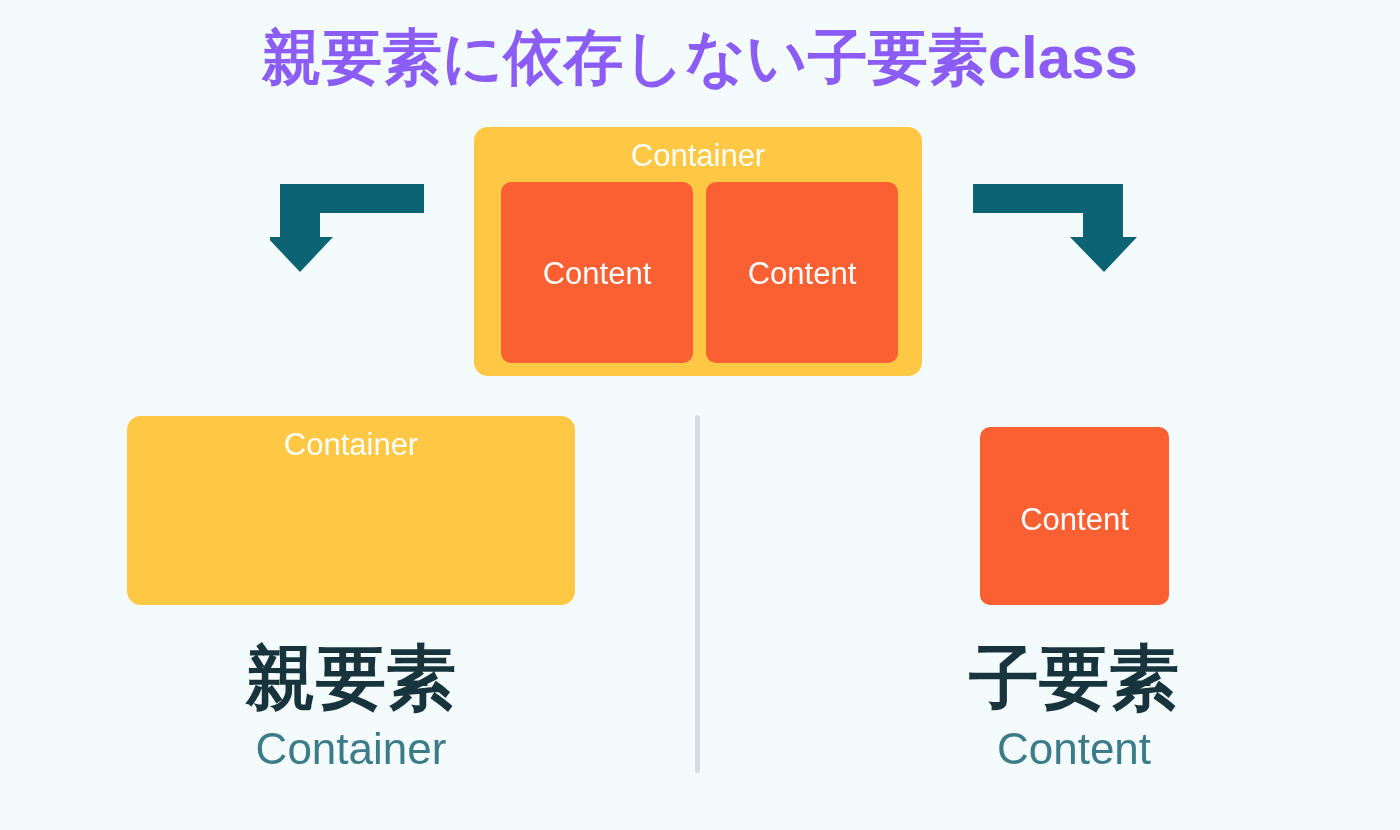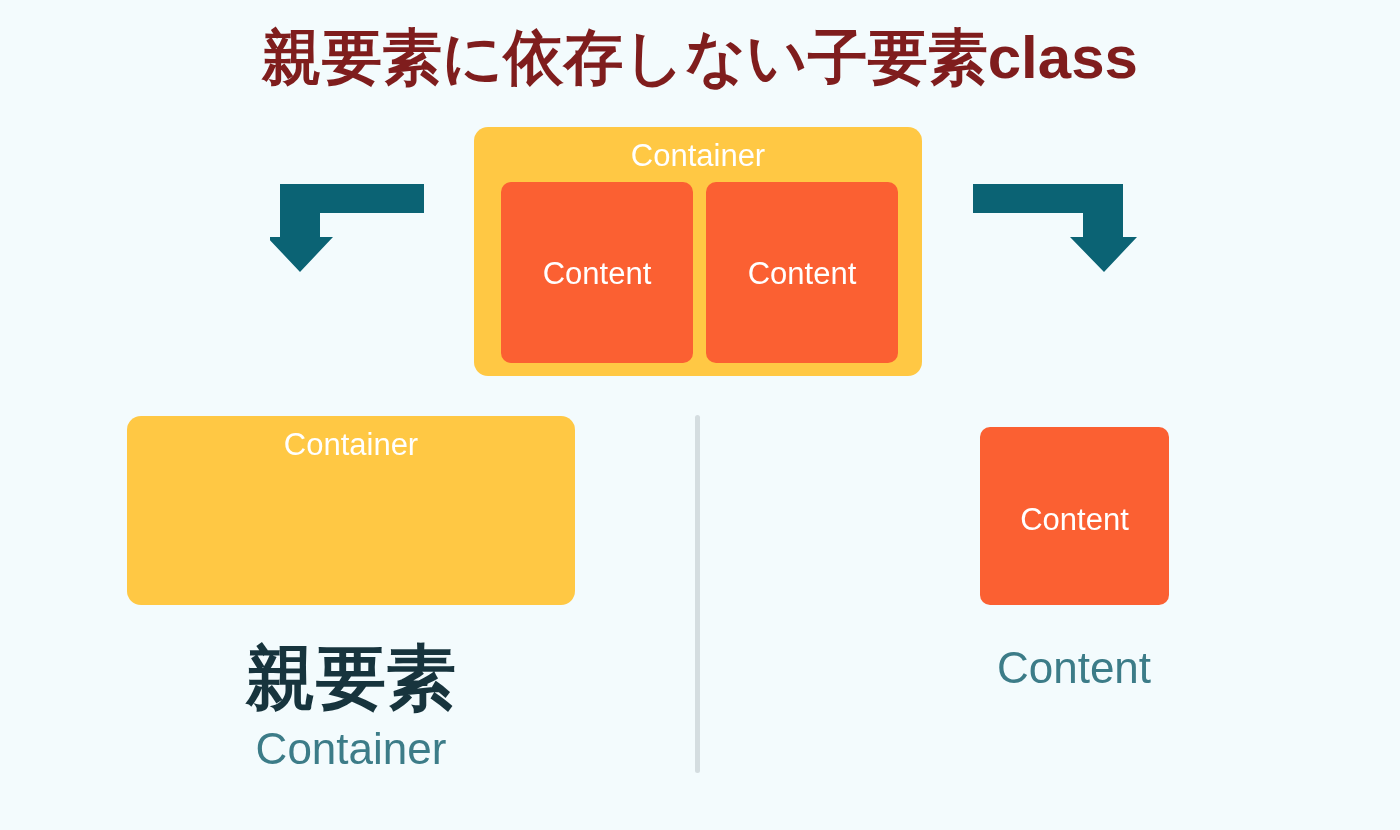--- a/index.html
+++ b/index.html
@@ -21,21 +21,21 @@
 
   
   .title {
     position: absolute;
     left: 0;
     top: 22px;
     width: 1400px;
     text-align: center;
     font-size: 60px;
     font-weight: bold;
-    color: #7f1d1d;
+    color: #8b5cf6;
     letter-spacing: 0px;
     line-height: 1.2;
     white-space: nowrap;
   }
 
   
   .box {
     position: absolute;
     box-sizing: border-box;
   }
@@ -198,16 +198,17 @@
   <div class="box content-box" id="bottom-content">
     <div class="box-label">Content</div>
   </div>
 
   <div class="caption-group" id="caption-parent">
     <div class="caption-jp">親要素</div>
     <div class="caption-en">Container</div>
   </div>
 
   <div class="caption-group" id="caption-child">
+    <div class="caption-jp">子要素</div>
     <div class="caption-en">Content</div>
   </div>
 
 </div>
 
 </body></html>

